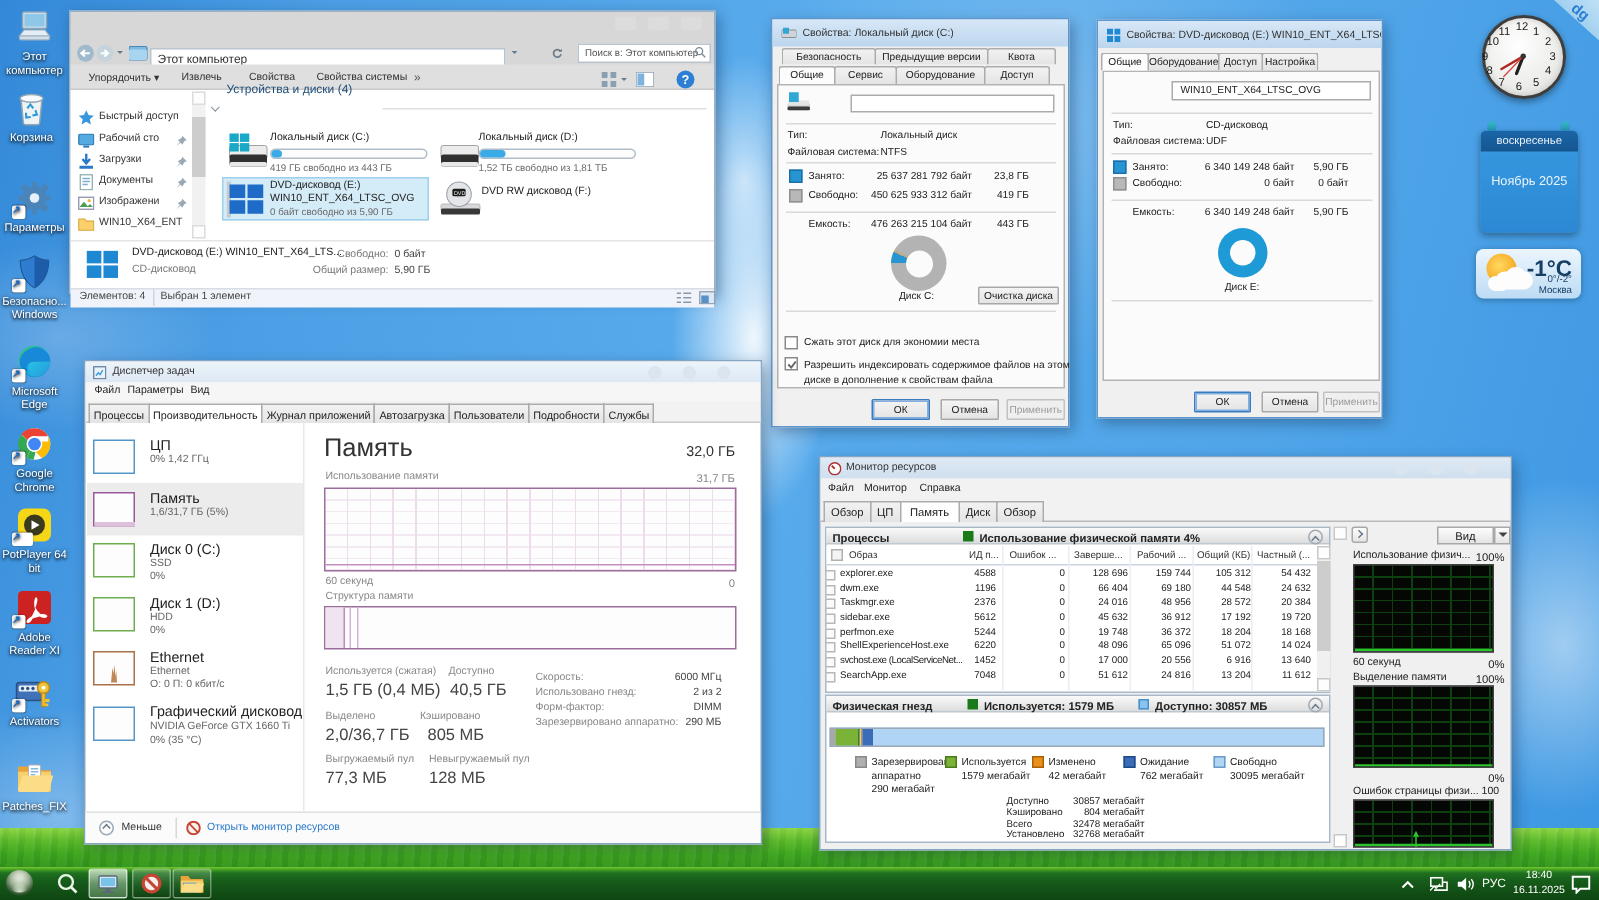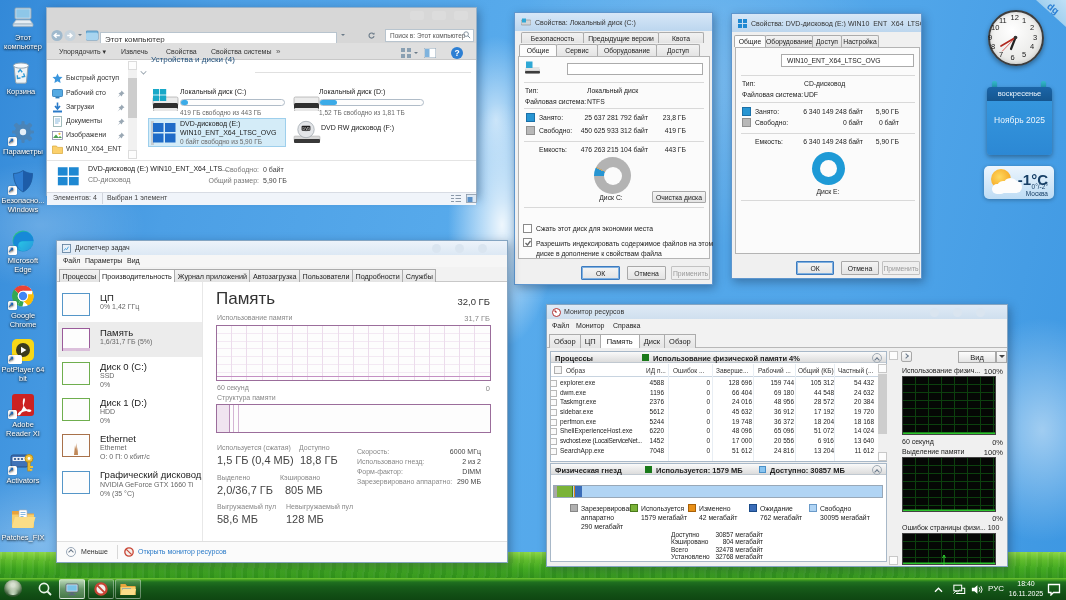--- a/index.html
+++ b/index.html
@@ -692,28 +692,28 @@
   <div class="abs" style="left:400px;top:143px;width:33px;font-size:7.5px;color:#888;text-align:right;">0</div>
   <div class="abs" style="left:160px;top:153px;font-size:7px;color:#888;">Структура памяти</div>
   <div class="abs" style="left:159px;top:163px;width:275px;height:29px;border:1px solid #9b6d9b;background:#fdfdfd;"></div>
   <div class="abs" style="left:160px;top:164px;width:13px;height:27px;background:#f0e4f0;border-right:1px solid #b88cb8;"></div>
   <div class="abs" style="left:176px;top:164px;width:1px;height:27px;background:#d4b4d4;"></div>
   <div class="abs" style="left:181px;top:164px;width:1px;height:27px;background:#d4b4d4;"></div>
 
   <div class="abs" style="left:160px;top:203px;font-size:7px;color:#888;">Используется (сжатая)</div>
   <div class="abs" style="left:242px;top:203px;font-size:7px;color:#888;">Доступно</div>
   <div class="abs" style="left:160px;top:213px;font-size:11px;color:#444;">1,5 ГБ (0,4 МБ)</div>
-  <div class="abs" style="left:243px;top:213px;font-size:11px;color:#444;">18,8 ГБ</div>
+  <div class="abs" style="left:243px;top:213px;font-size:11px;color:#444;">40,5 ГБ</div>
   <div class="abs" style="left:160px;top:233px;font-size:7px;color:#888;">Выделено</div>
   <div class="abs" style="left:223px;top:233px;font-size:7px;color:#888;">Кэшировано</div>
   <div class="abs" style="left:160px;top:243px;font-size:11px;color:#444;">2,0/36,7 ГБ</div>
   <div class="abs" style="left:228px;top:243px;font-size:11px;color:#444;">805 МБ</div>
   <div class="abs" style="left:160px;top:262px;font-size:7px;color:#888;">Выгружаемый пул</div>
   <div class="abs" style="left:229px;top:262px;font-size:7px;color:#888;">Невыгружаемый пул</div>
-  <div class="abs" style="left:160px;top:272px;font-size:11px;color:#444;">58,6 МБ</div>
+  <div class="abs" style="left:160px;top:272px;font-size:11px;color:#444;">77,3 МБ</div>
   <div class="abs" style="left:229px;top:272px;font-size:11px;color:#444;">128 МБ</div>
   <div class="abs" style="left:300px;top:207px;font-size:7px;color:#888;">Скорость:</div>
   <div class="abs" style="left:300px;top:217px;font-size:7px;color:#888;">Использовано гнезд:</div>
   <div class="abs" style="left:300px;top:227px;font-size:7px;color:#888;">Форм-фактор:</div>
   <div class="abs" style="left:300px;top:237px;font-size:7px;color:#888;">Зарезервировано аппаратно:</div>
   <div class="abs" style="left:380px;top:207px;width:44px;font-size:7px;color:#444;text-align:right;">6000 МГц</div>
   <div class="abs" style="left:380px;top:217px;width:44px;font-size:7px;color:#444;text-align:right;">2 из 2</div>
   <div class="abs" style="left:380px;top:227px;width:44px;font-size:7px;color:#444;text-align:right;">DIMM</div>
   <div class="abs" style="left:380px;top:237px;width:44px;font-size:7px;color:#444;text-align:right;">290 МБ</div>
 

